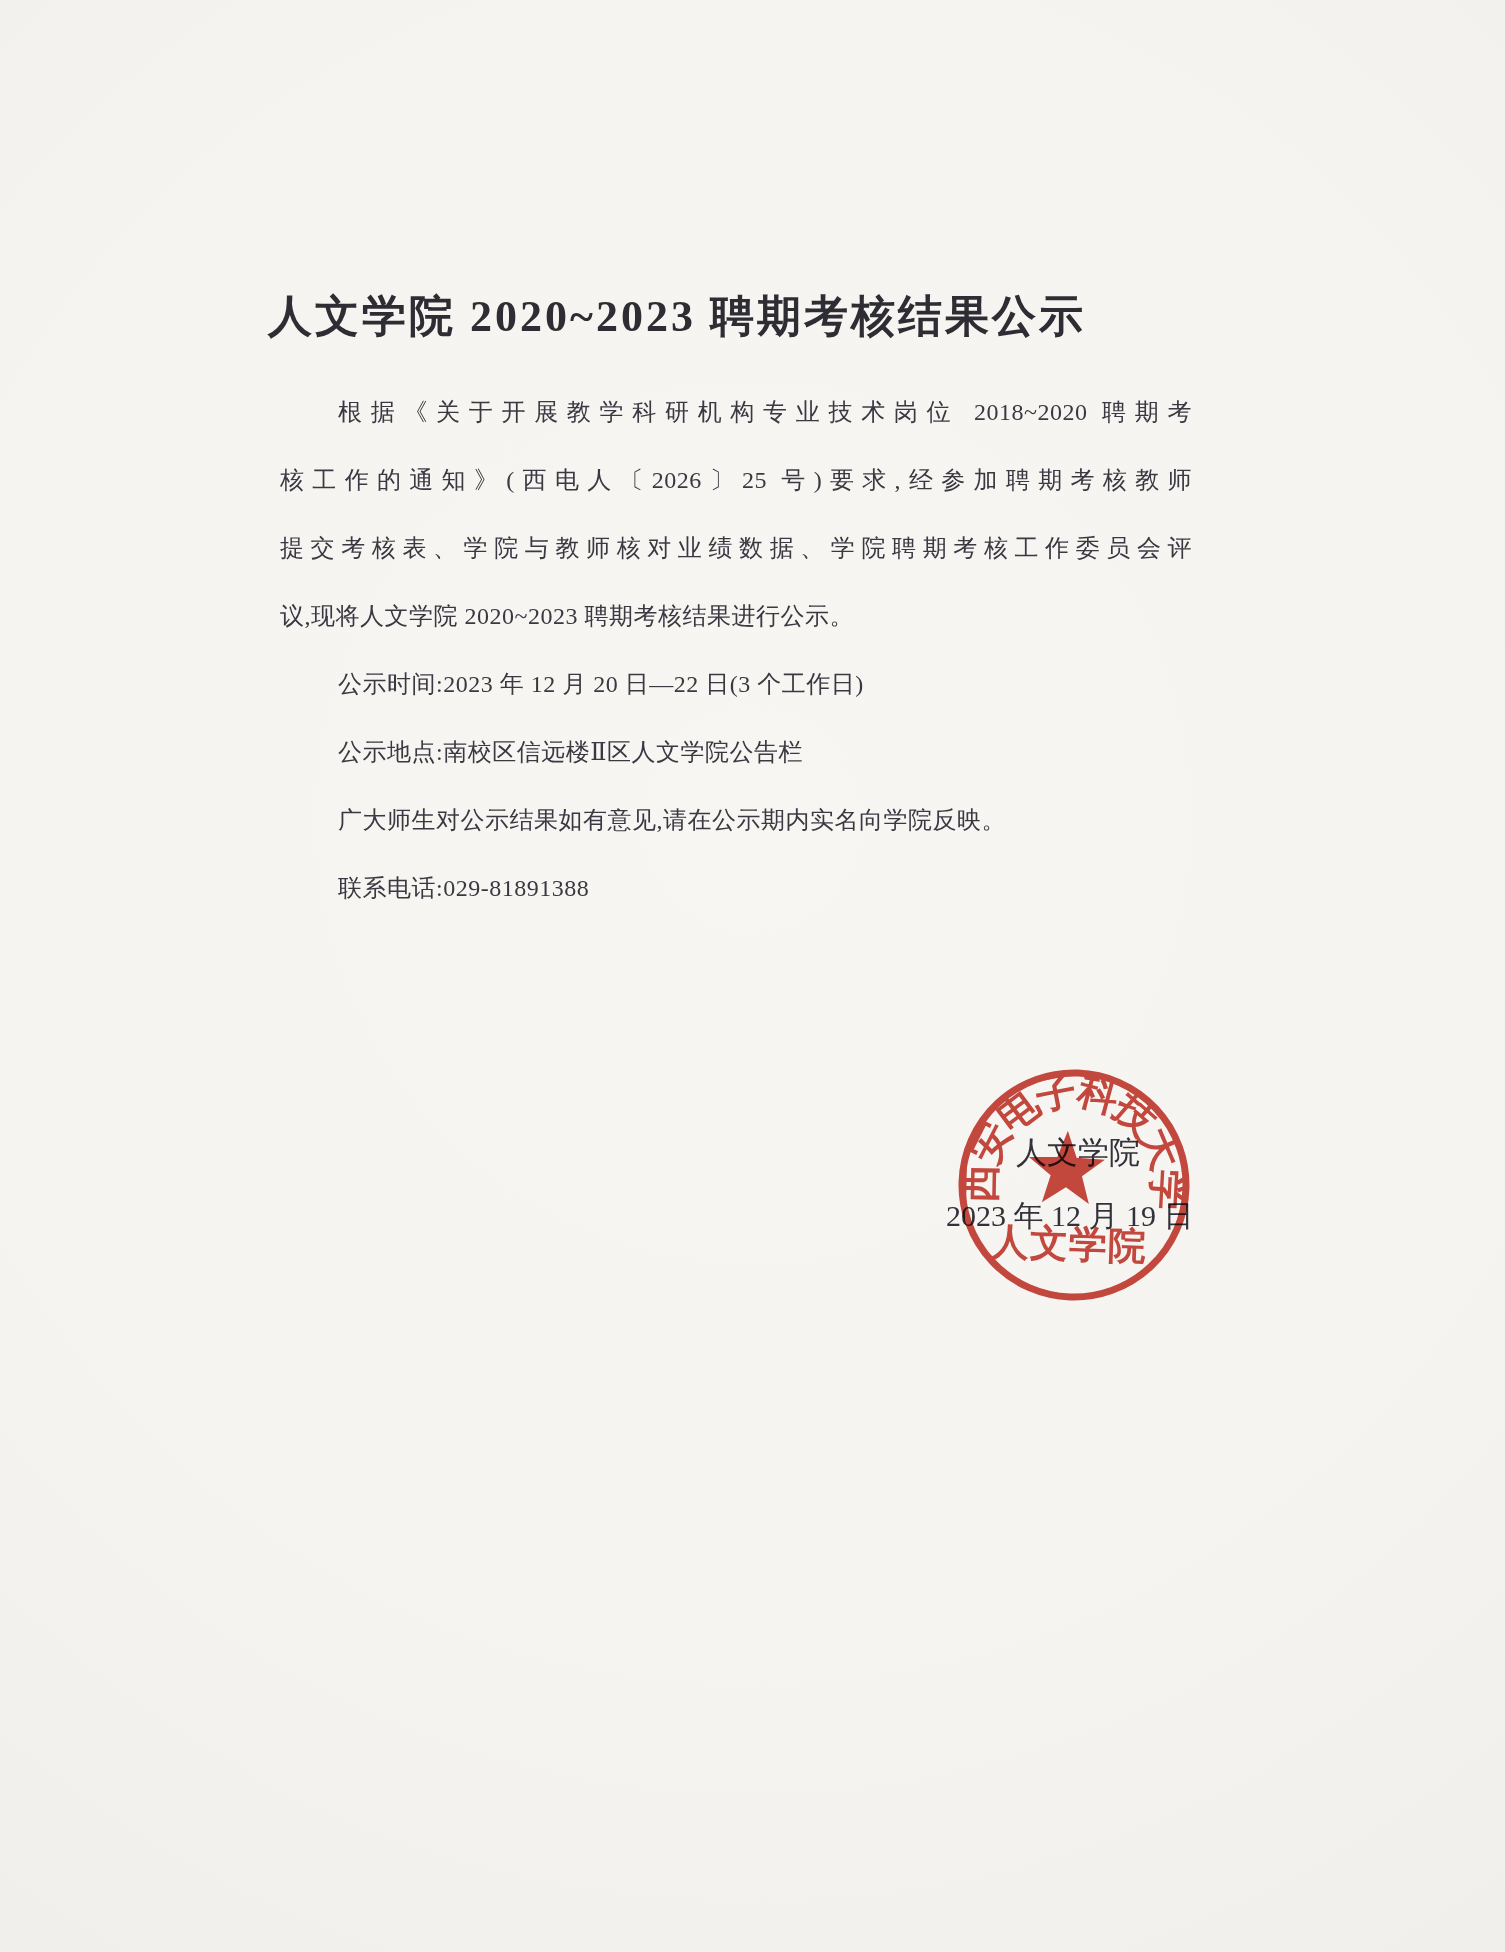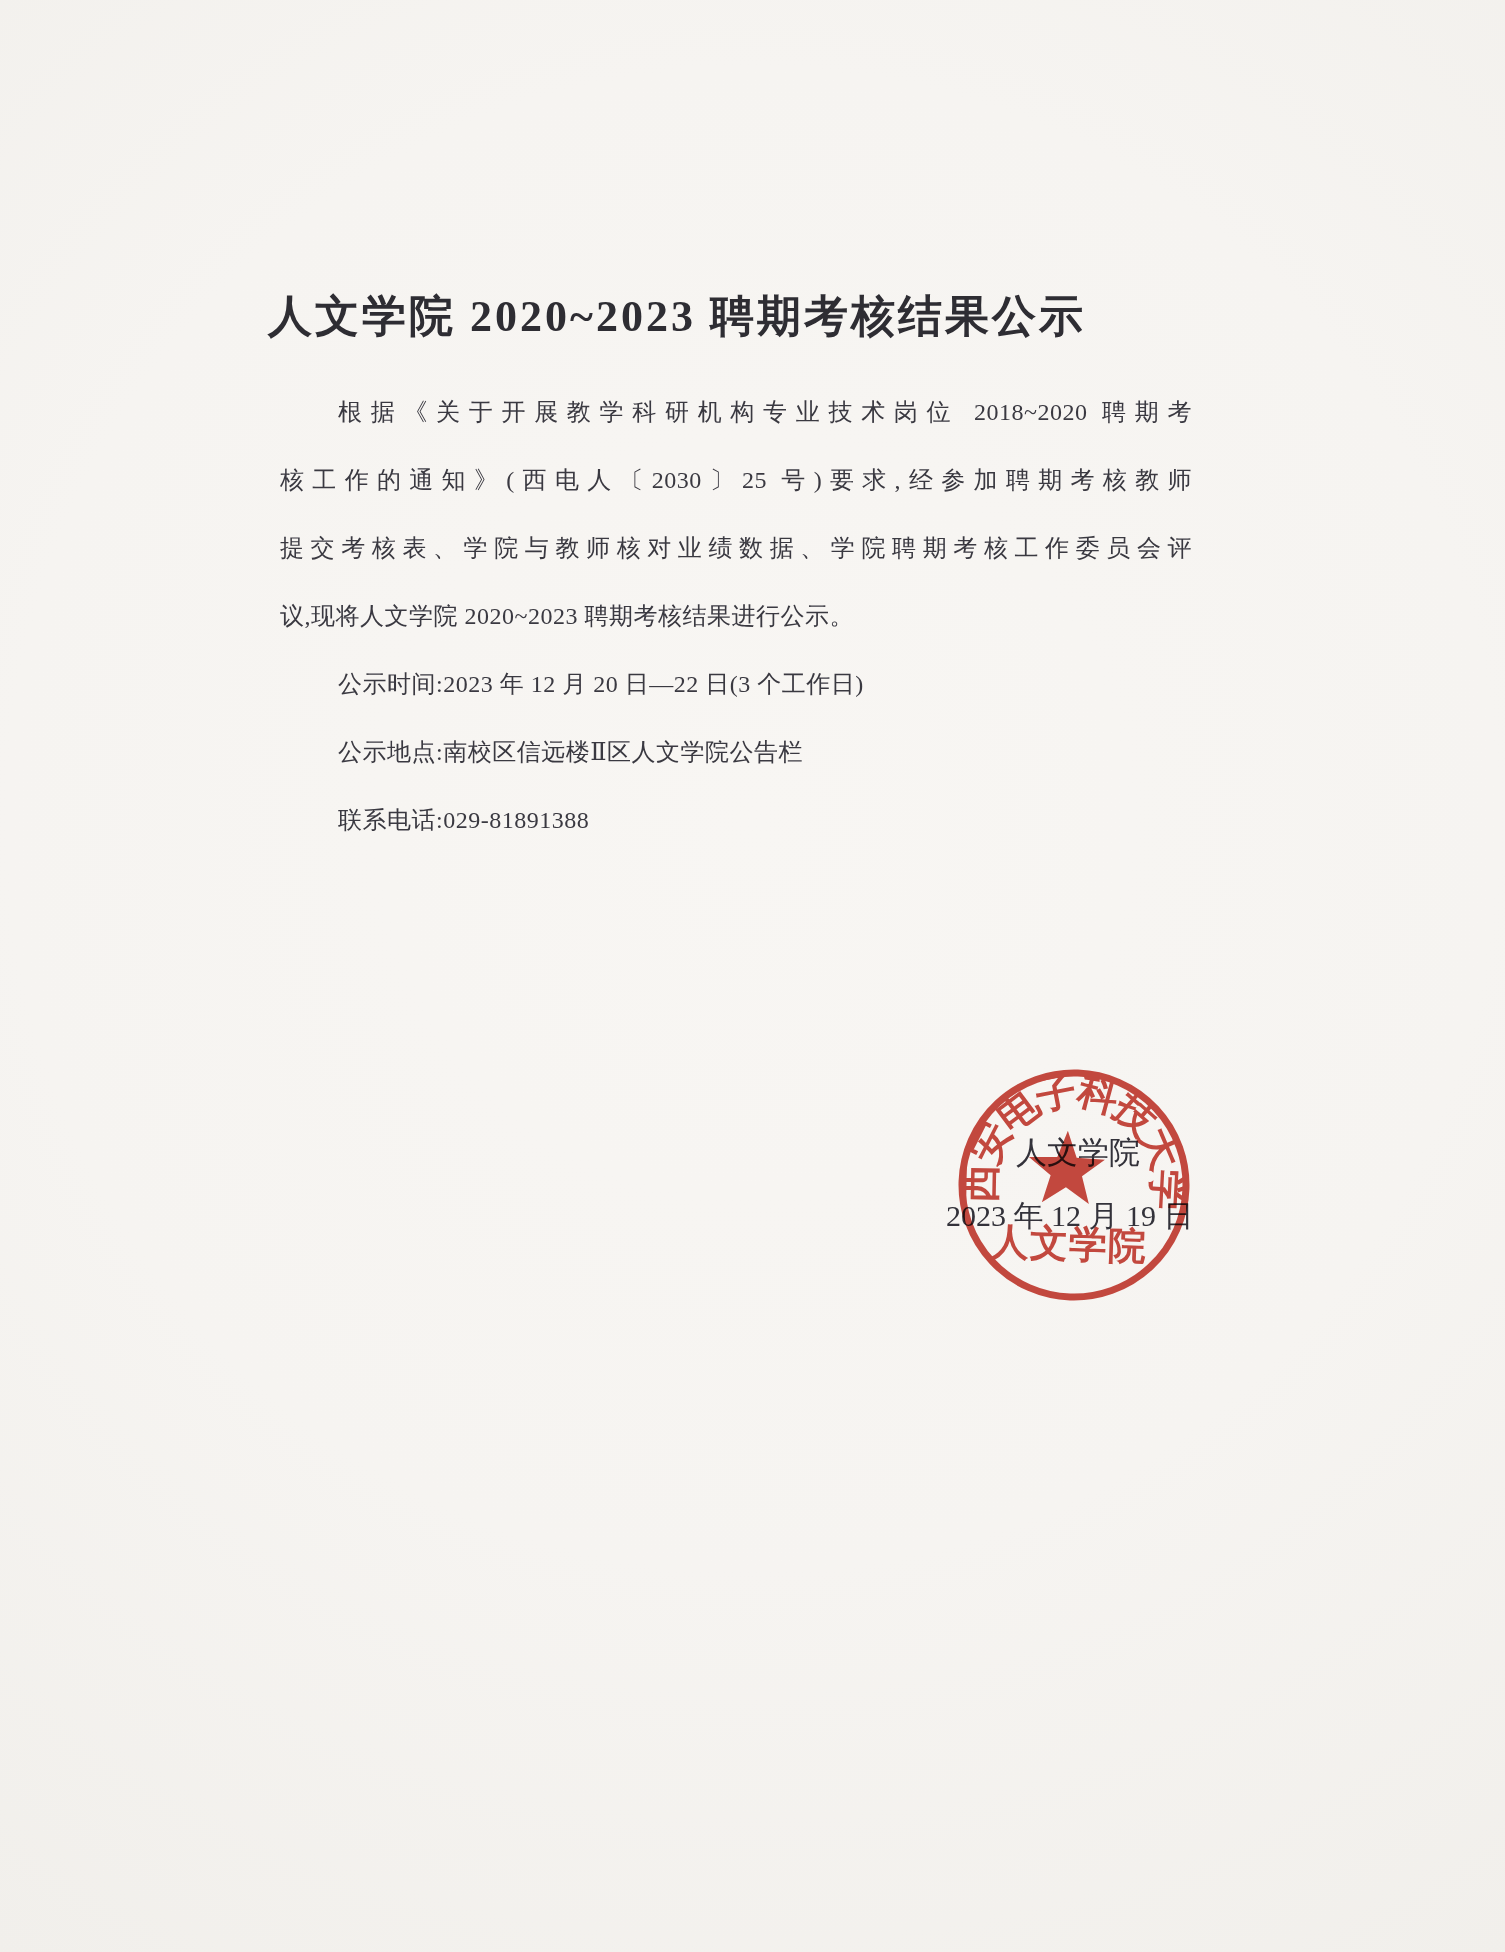--- a/index.html
+++ b/index.html
@@ -67,25 +67,26 @@
 </style>
 </head>
 <body>
 
 <div class="page">
 
   <h1 class="doc-title">人文学院 2020~2023 聘期考核结果公示</h1>
 
   <div class="notice-body">
     <div class="line just ind">根据《关于开展教学科研机构专业技术岗位 2018~2020 聘期考</div>
-    <div class="line just">核工作的通知》(西电人〔2030〕25 号)要求,经参加聘期考核教师</div>
+    <div class="line just">核工作的通知》(西电人〔2026〕25 号)要求,经参加聘期考核教师</div>
     <div class="line just">提交考核表、学院与教师核对业绩数据、学院聘期考核工作委员会评</div>
     <div class="line">议,现将人文学院 2020~2023 聘期考核结果进行公示。</div>
     <div class="line ind">公示时间:2023 年 12 月 20 日—22 日(3 个工作日)</div>
     <div class="line ind">公示地点:南校区信远楼Ⅱ区人文学院公告栏</div>
+    <div class="line ind">广大师生对公示结果如有意见,请在公示期内实名向学院反映。</div>
     <div class="line ind">联系电话:029-81891388</div>
   </div>
 
   <div class="sig-org">人文学院</div>
 
   <div class="sig-date">2023 年 12 月 19 日</div>
 
   <svg class="seal" viewBox="-130 -130 260 260" xmlns="http://www.w3.org/2000/svg">
     <circle class="seal-colored-stroke" cx="0" cy="0" r="112" fill="none" stroke="#c53b31" stroke-width="7"></circle>
     <g transform="translate(-8,-14)">

